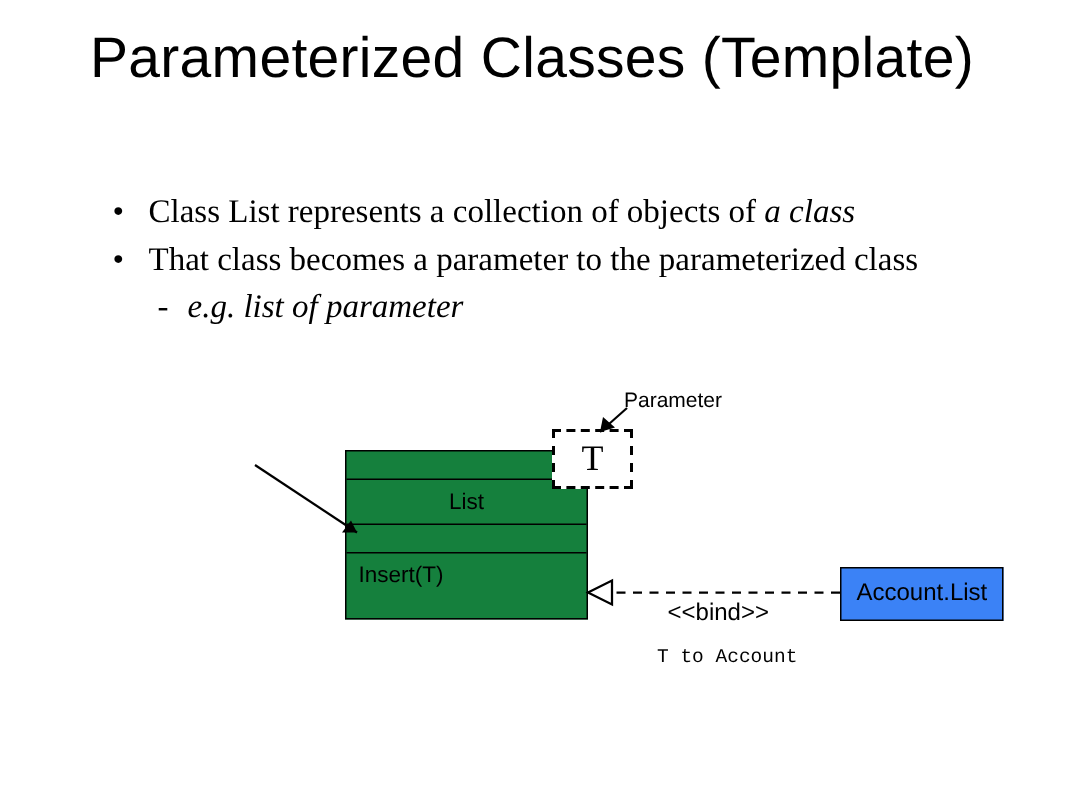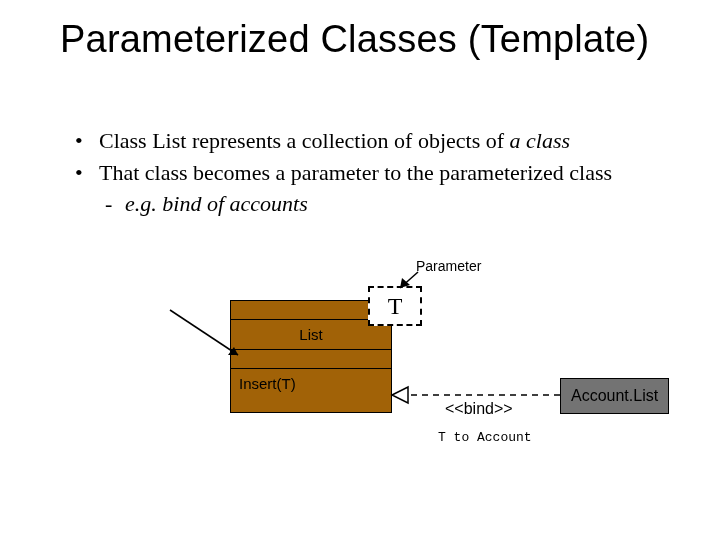--- a/index.html
+++ b/index.html
@@ -61,21 +61,21 @@
     height: 540px;
   }
   .box-label {
     font-family: Arial, Helvetica, sans-serif;
     font-size: 14px;
     position: absolute;
   }
   .umlclass {
     position: absolute;
     border: 1.5px solid black;
-    background: #a16207;
+    background: #15803d;
   }
   .compart {
     border-bottom: 1.5px solid black;
     text-align: center;
     font-family: Arial, Helvetica, sans-serif;
     font-size: 15px;
     padding: 6px 4px;
     min-height: 6px;
   }
   .compart:last-child { border-bottom: none; }
@@ -96,21 +96,21 @@
     justify-content: center;
     font-family: "Times New Roman", serif;
     font-size: 24px;
   }
   .bound {
     position: absolute;
     border: 1.5px solid black;
     font-family: Arial, Helvetica, sans-serif;
     font-size: 16px;
     padding: 8px 10px;
-    background: #737373;
+    background: #3b82f6;
   }
   .stereo {
     font-family: Arial, Helvetica, sans-serif;
     font-size: 16px;
     position: absolute;
   }
   .binding {
     font-family: Liberation Mono, monospace;
     font-size: 13px;
     position: absolute;
@@ -120,21 +120,21 @@
 <body>
 
 <div class="title">Parameterized Classes (Template)</div>
 
 <div class="bullets">
   <div class="bullet">
     <span>Class List represents a collection of objects of </span><span class="italic">a class</span>
   </div>
   <div class="bullet">That class becomes a parameter to the parameterized class</div>
   <div class="sub">
-    <span class="italic">e.g. </span><span class="italic">bind of accounts</span>
+    <span class="italic">e.g. </span><span class="italic">list of parameter</span>
   </div>
 </div>
 
 <div class="diagram">
 
 
   <div class="box-label" style="left:416px; top:258px;">Parameter</div>
 
   <div class="umlclass" style="left:230px; top:300px; width:160px;">
     <div class="compart" style="height:4px;"></div>

